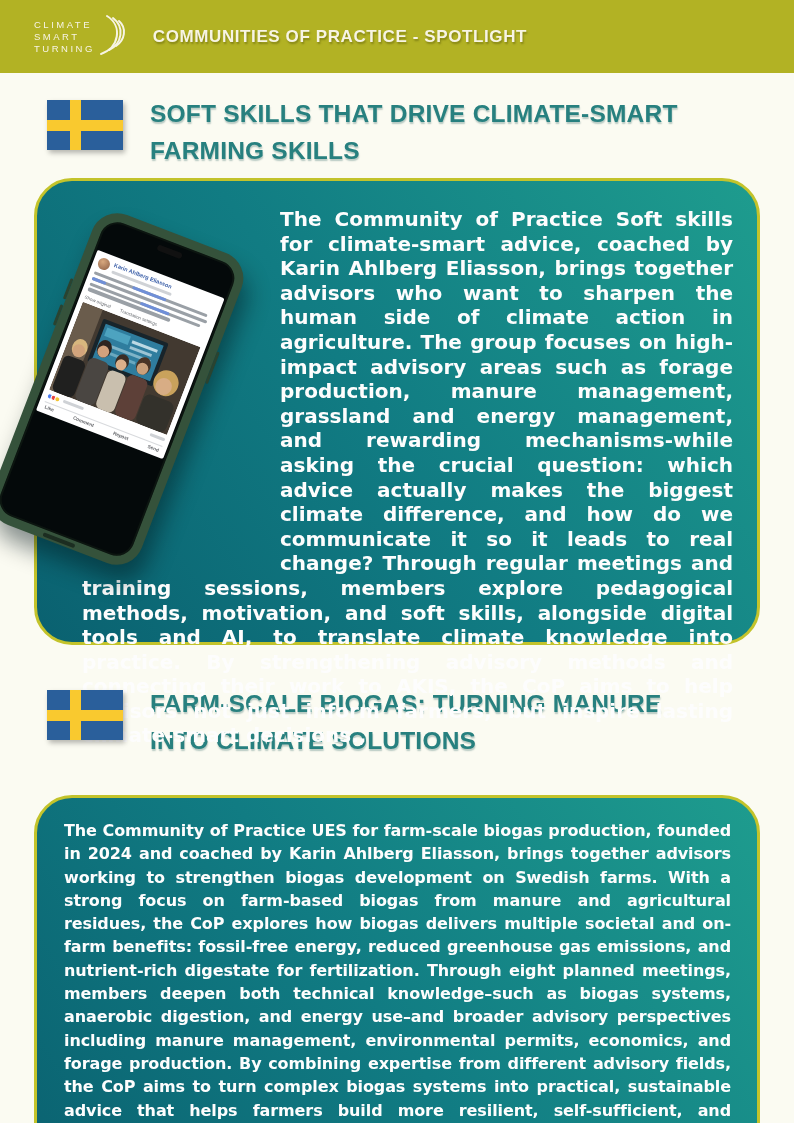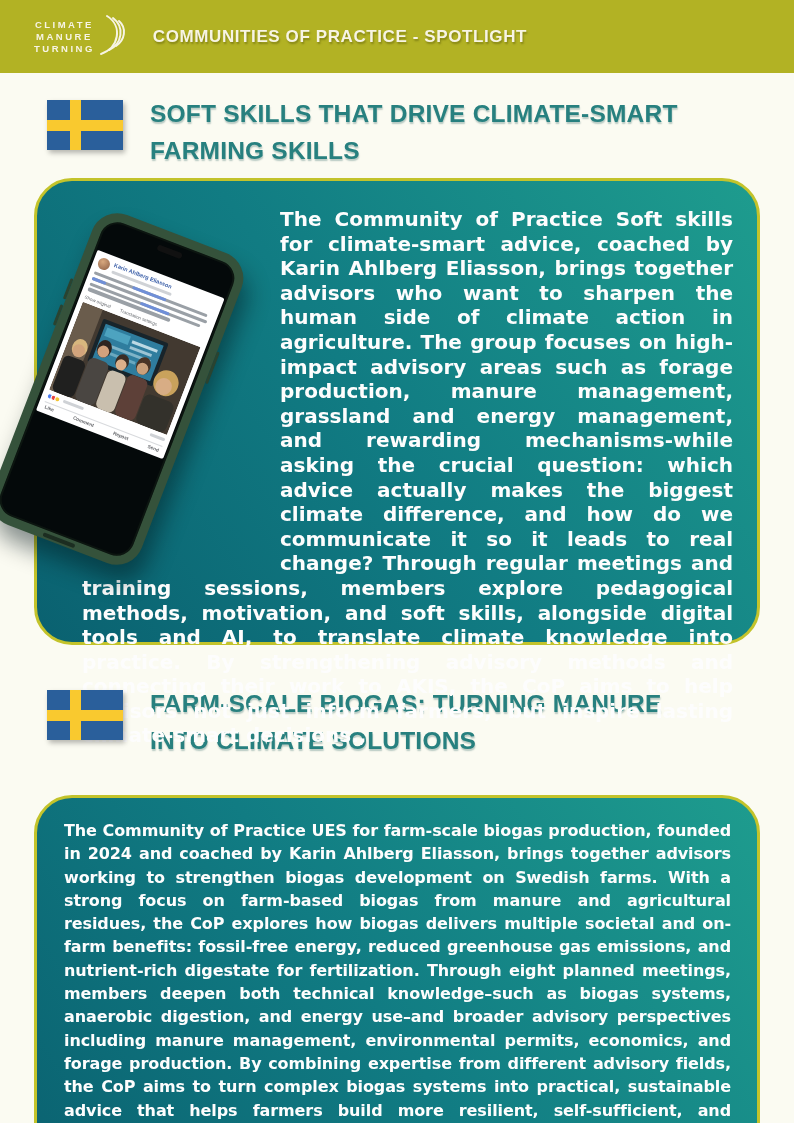--- a/index.html
+++ b/index.html
@@ -10,22 +10,22 @@
     position: relative;
   }
 
   
   .topbar {
     height:73px; background: var(--olive);
     display:flex; align-items:center; padding-left:34px;
   }
   .logo { display:flex; align-items:center; }
   .logo-text {
-    text-align:center; color:var(--cream); font-size:9.5px;
-    letter-spacing:2.5px; line-height:12px; font-weight:bold;
+    text-align:left; color:var(--cream); font-size:9.5px;
+    letter-spacing:2.5px; line-height:12px; font-weight:normal;
   }
   .logo-arcs { margin-left:2px; margin-top:-6px; }
   .topbar-title {
     margin-left:22px; color:var(--cream); font-size:17px; font-weight:bold;
     letter-spacing:0.6px; text-shadow:1px 1.5px 2px rgba(95,95,10,0.55);
   }
 
   
   .section-head { display:flex; align-items:flex-start; margin:22px 30px 0 47px; }
   .flag {
@@ -99,21 +99,21 @@
 </style>
 </head>
 <body>
 
 <div class="page-clip">
 
   <div class="topbar">
     <div class="logo">
       <div class="logo-text">
         <div>CLIMATE</div>
-        <div>MANURE</div>
+        <div>SMART</div>
         <div>TURNING</div>
       </div>
       <svg class="logo-arcs" width="34" height="48" viewBox="0 0 34 48">
         <g fill="none" stroke="#f7f4e4" stroke-width="2" stroke-linecap="round">
           <path d="M4 44 C 22 38, 26 16, 10 6"></path>
           <path d="M12 40 C 25 34, 28 17, 16 8"></path>
           <path d="M19 36 C 28 30, 30 18, 22 11"></path>
         </g>
       </svg>
     </div>

